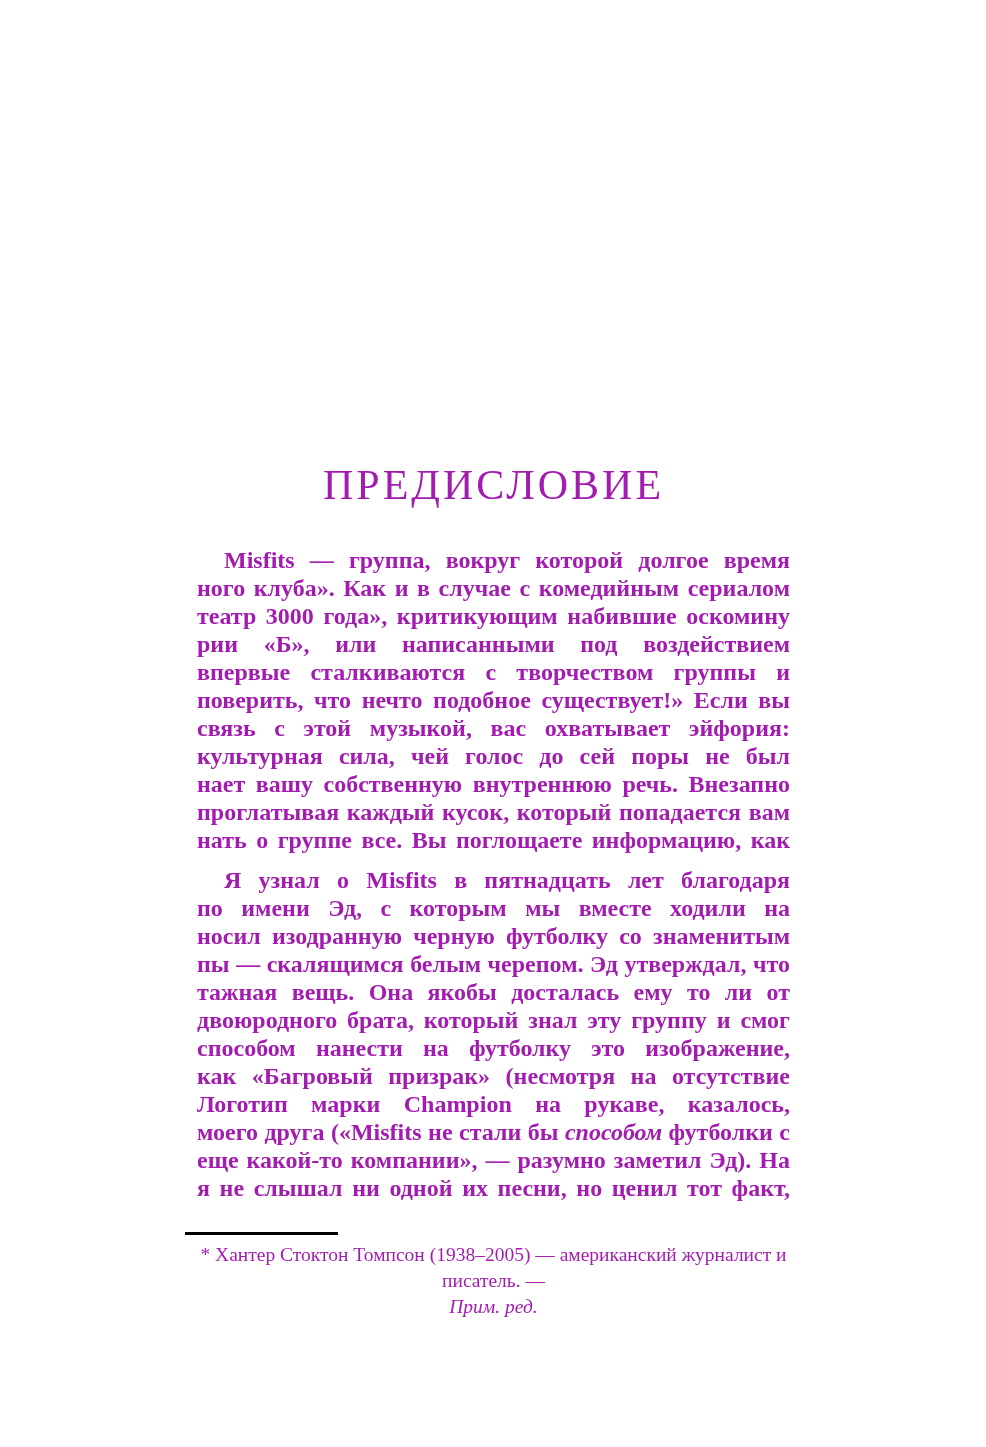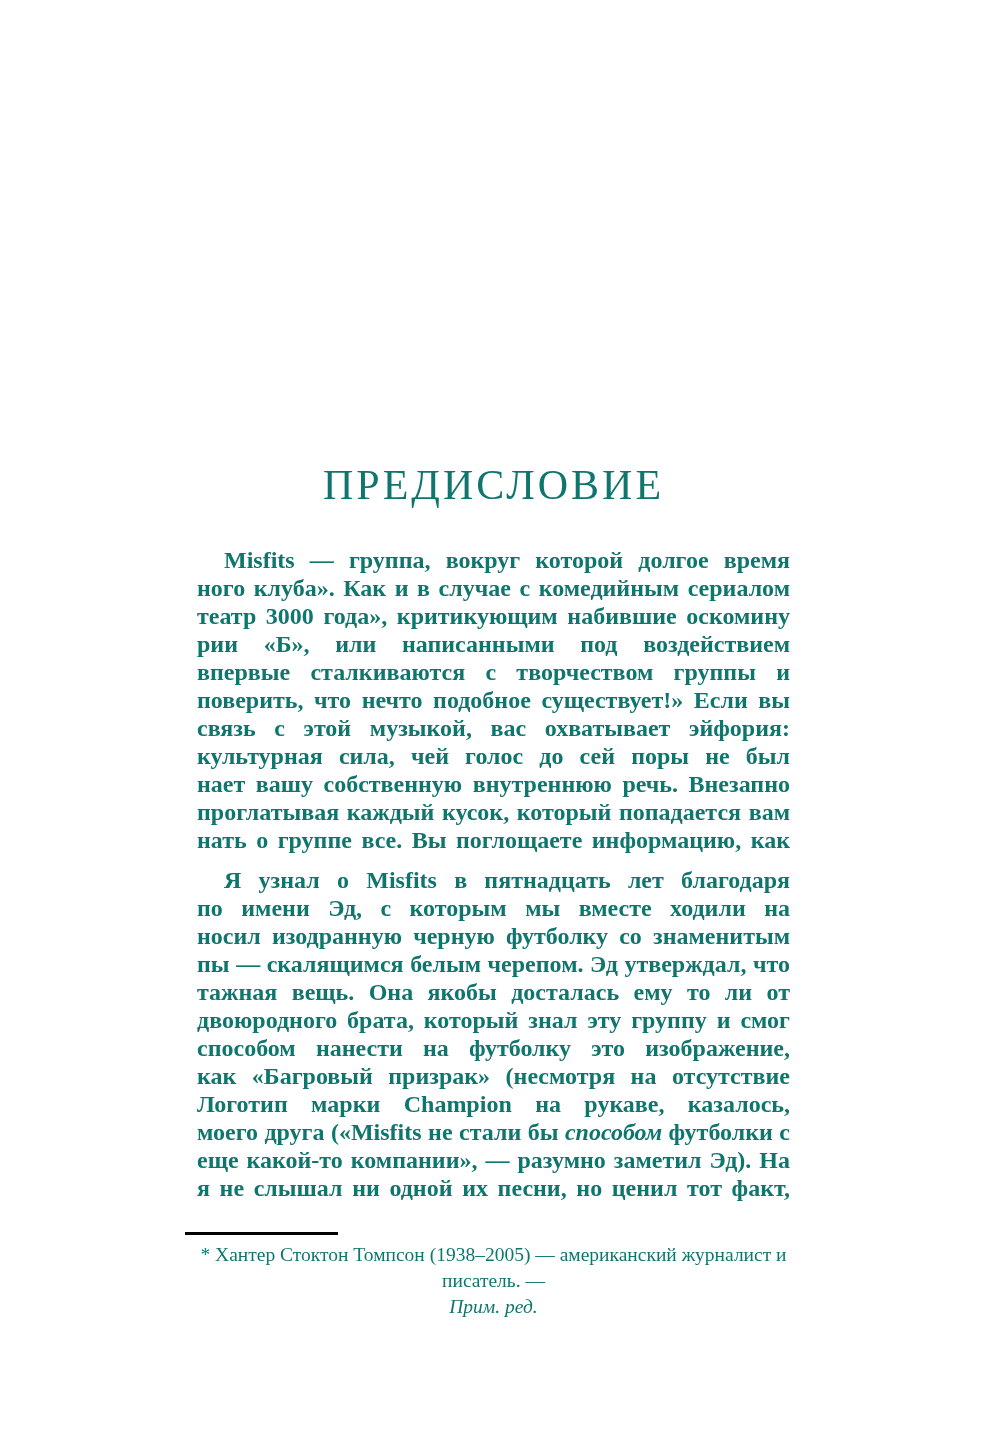--- a/index.html
+++ b/index.html
@@ -5,21 +5,21 @@
   html, body { margin: 0; padding: 0; background: #ffffff; }
   .page {
     position: relative;
     width: 854px;
     height: 1447px;
     margin: 0 auto;
     background: #ffffff;
     box-sizing: border-box;
     padding: 462px 118px 0 119px;
     font-family: "Liberation Serif", "DejaVu Serif", serif;
-    color: #0f766e;
+    color: #a21caf;
     overflow: hidden;
   }
   .title {
     font-size: 42px;
     font-weight: 400;
     letter-spacing: 3px;
     line-height: 46px;
     text-align: center;
     margin: 0 0 38px 0;
   }

